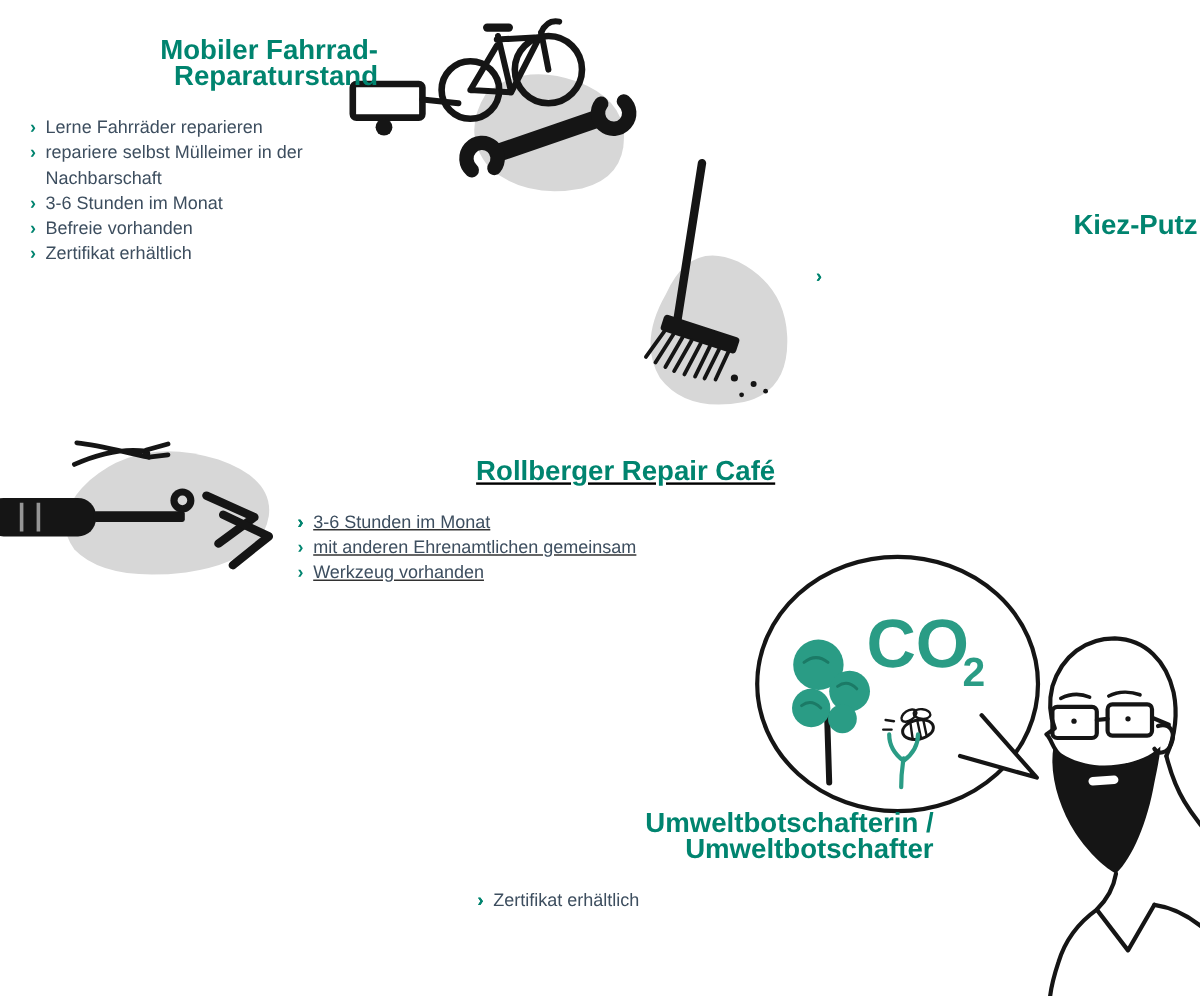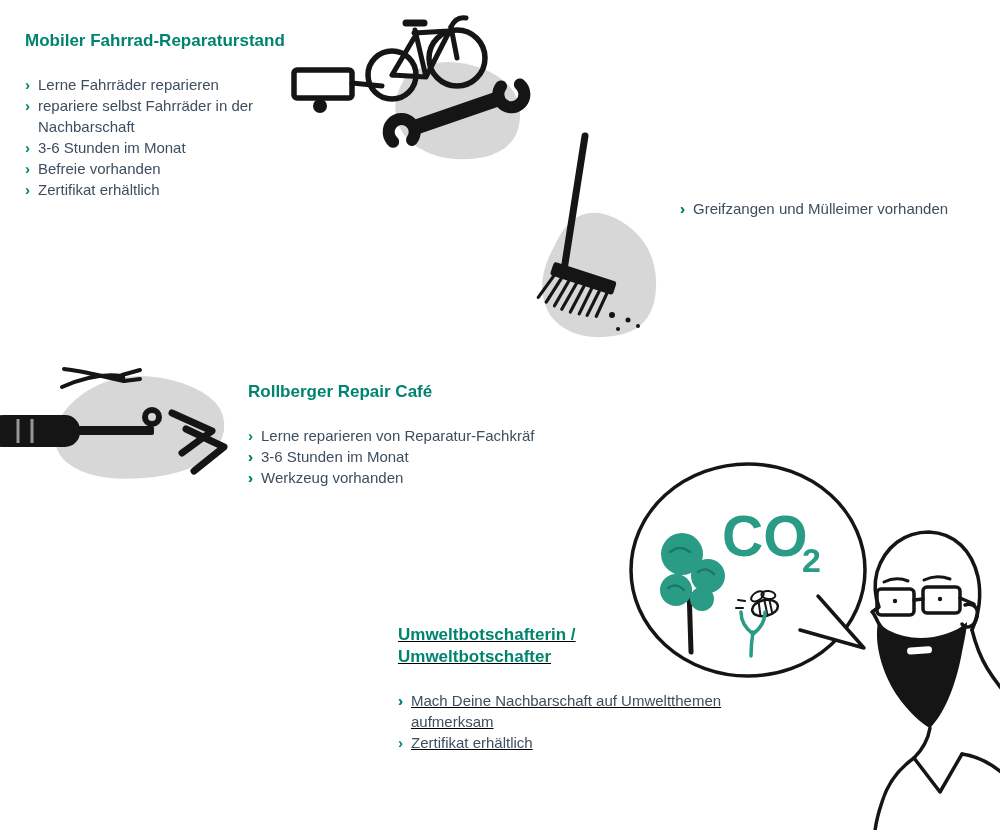--- a/index.html
+++ b/index.html
@@ -3,36 +3,37 @@
 <meta charset="utf-8">
 <style>
   * { margin:0; padding:0; box-sizing:border-box; }
   html,body { background:#fff; }
   body { font-family:"Liberation Sans", sans-serif; }
   .canvas { position:relative; width:1000px; height:830px; background:#fff; overflow:hidden; }
 
   .sec { position:absolute; }
   .sec h2 {
     color:var(--teal, #00846F);
-    font-size:17px; line-height:22px; font-weight:bold;
+    font-size:23px; line-height:22px; font-weight:bold;
     white-space:pre-line;
+    text-align:right;
   }
   .bullets { list-style:none; margin-top:22px; }
   .bullets li {
     position:relative; padding-left:13px;
     color:var(--body-text, #3D4E5F);
     font-size:15px; line-height:21px;
     white-space:pre-line;
   }
   .arrow { position:absolute; left:0; top:0; color:var(--teal, #00846F); font-weight:bold; }
 
   #sec-fahrrad { left:25px;  top:30px;  width:290px; }
   #sec-kiez    { left:680px; top:176px; width:318px; }
-  #sec-repair  { left:248px; top:381px; width:398px; }
-  #sec-umwelt  { left:398px; top:624px; width:380px;text-decoration:underline; }
+  #sec-repair  { left:248px; top:381px; width:398px;text-decoration:underline; }
+  #sec-umwelt  { left:398px; top:674px; width:380px; }
 
   svg.ill { position:absolute; display:block; pointer-events:none; }
   #ill-bike   { left:280px; top:0;     }
   #ill-broom  { left:520px; top:130px; }
   #ill-tools  { left:0;     top:355px; }
   #ill-person { left:610px; top:450px; }
 
   .blob      { fill:var(--blob, #D7D7D7); }
   .ink       { stroke:var(--ink, #151515); fill:none; stroke-linecap:round; stroke-linejoin:round; }
   .ink-fill  { fill:var(--ink, #151515); }
@@ -155,50 +156,50 @@
       <path class="ink" stroke-width="3.5" d="M304,308 C290,318 278,332 272,352 C268,364 266,372 265,381"></path>
       <path class="ink" stroke-width="3.5" d="M304,308 L330,342 L352,304"></path>
       <path class="ink" stroke-width="3.5" d="M352,304 C366,306 380,313 391,322"></path>
     </g>
   </svg>
 
   <section class="sec" id="sec-fahrrad">
     <h2>Mobiler Fahrrad-Reparaturstand</h2>
     <ul class="bullets">
       <li><span class="arrow">›</span><span class="btxt">Lerne Fahrräder reparieren</span></li>
-      <li><span class="arrow">›</span><span class="btxt">repariere selbst Fahrräder in der
+      <li><span class="arrow">›</span><span class="btxt">repariere selbst Mülleimer in der
 Nachbarschaft</span></li>
       <li><span class="arrow">›</span><span class="btxt">3-6 Stunden im Monat</span></li>
       <li><span class="arrow">›</span><span class="btxt">Befreie vorhanden</span></li>
       <li><span class="arrow">›</span><span class="btxt">Zertifikat erhältlich</span></li>
     </ul>
   </section>
 
   <section class="sec" id="sec-kiez">
-    <ul class="bullets">
-      <li><span class="arrow">›</span></li>
-      <li><span class="arrow">›</span><span class="btxt">Greifzangen und Mülleimer vorhanden</span></li>
+    <h2>Kiez-Putz</h2>
+    <ul class="bullets">
+      <li><span class="arrow">›</span></li>
+      <li><span class="arrow">›</span></li>
     </ul>
   </section>
 
   <section class="sec" id="sec-repair">
     <h2>Rollberger Repair Café</h2>
     <ul class="bullets">
-      <li><span class="arrow">›</span><span class="btxt">Lerne reparieren von Reparatur-Fachkräf</span></li>
+      <li><span class="arrow">›</span></li>
       <li><span class="arrow">›</span></li>
       <li><span class="arrow">›</span><span class="btxt">3-6 Stunden im Monat</span></li>
-      <li><span class="arrow">›</span></li>
+      <li><span class="arrow">›</span><span class="btxt">mit anderen Ehrenamtlichen gemeinsam</span></li>
       <li><span class="arrow">›</span><span class="btxt">Werkzeug vorhanden</span></li>
     </ul>
   </section>
 
   <section class="sec" id="sec-umwelt">
     <h2>Umweltbotschafterin /
 Umweltbotschafter</h2>
     <ul class="bullets">
       <li><span class="arrow">›</span></li>
-      <li><span class="arrow">›</span><span class="btxt">Mach Deine Nachbarschaft auf Umweltthemen
-aufmerksam</span></li>
+      <li><span class="arrow">›</span></li>
       <li><span class="arrow">›</span><span class="btxt">Zertifikat erhältlich</span></li>
     </ul>
   </section>
 
 </div>
 
 </body></html>

